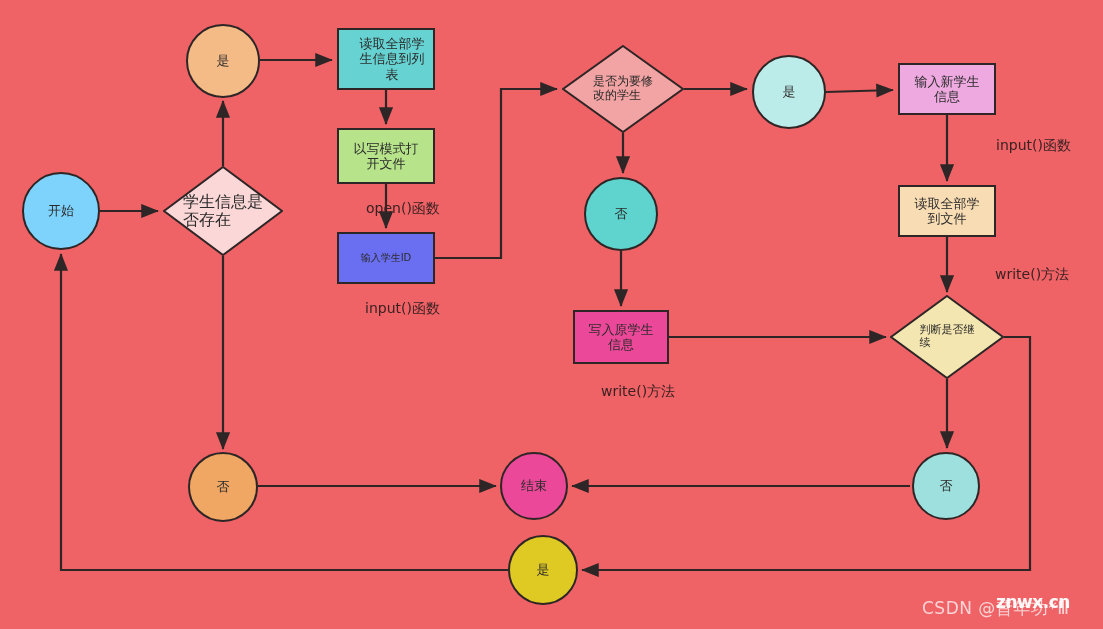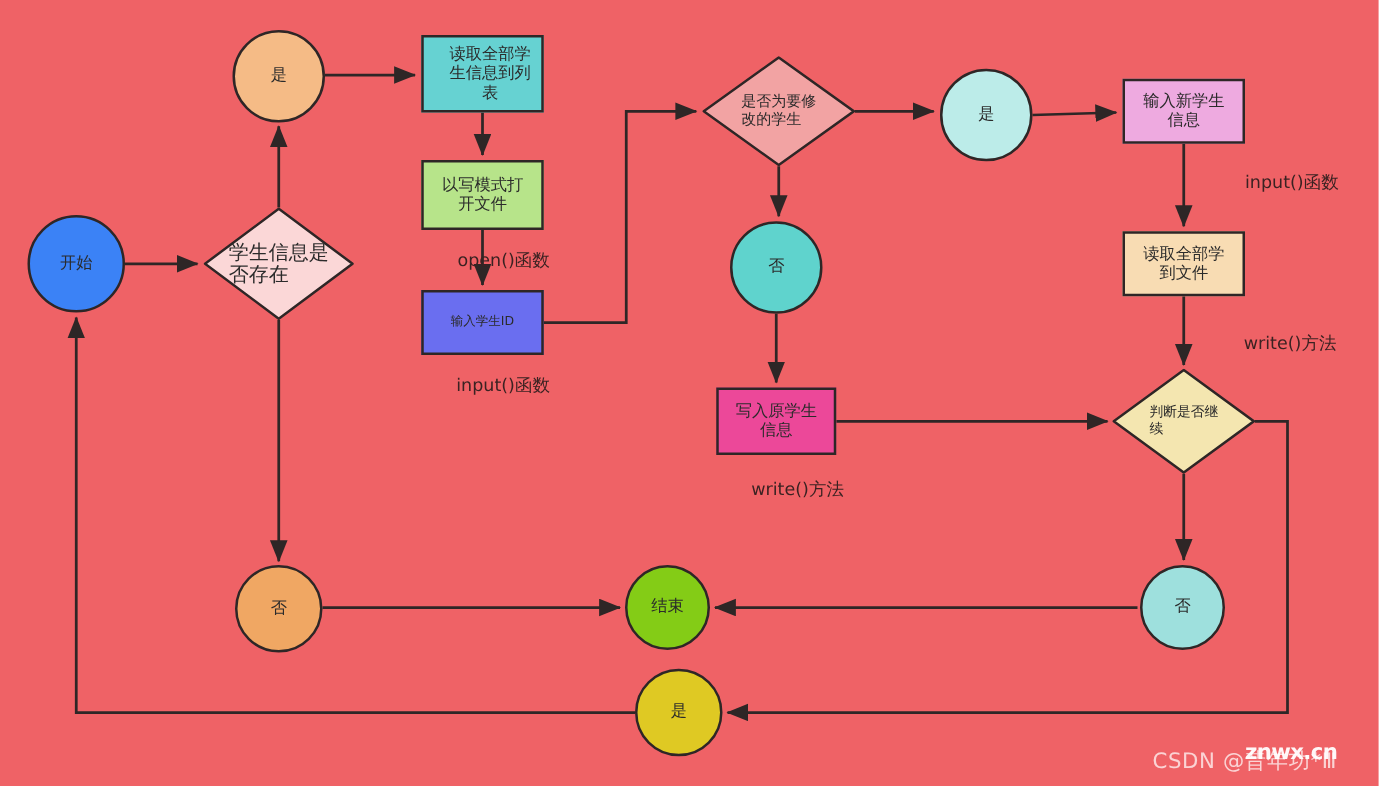--- a/index.html
+++ b/index.html
@@ -112,21 +112,21 @@
         <path d="M 669,337 L 886,337" fill="none" stroke="#2e2626" stroke-width="2.2" marker-end="url(#ah)"></path>
         <path d="M 947,379 L 947,448" fill="none" stroke="#2e2626" stroke-width="2.2" marker-end="url(#ah)"></path>
         <path d="M 1004,337 L 1030,337 L 1030,570 L 582,570" fill="none" stroke="#2e2626" stroke-width="2.2" marker-end="url(#ah)"></path>
         <path d="M 910,486 L 572,486" fill="none" stroke="#2e2626" stroke-width="2.2" marker-end="url(#ah)"></path>
         <path d="M 258,486 L 496,486" fill="none" stroke="#2e2626" stroke-width="2.2" marker-end="url(#ah)"></path>
         <path d="M 508,570 L 61,570 L 61,254" fill="none" stroke="#2e2626" stroke-width="2.2" marker-end="url(#ah)"></path>
       </g>
   </svg>
 
   <div id="node-layer">
-      <div class="node circle" style="left: 22px; top: 172px; width: 78px; height: 78px; background: #3b82f6;">
+      <div class="node circle" style="left: 22px; top: 172px; width: 78px; height: 78px; background: #7dd3fc;">
         <span class="lbl" style="font-size: 13px;">开始</span>
       </div>
       <div class="diamond-wrap" style="left: 163px; top: 166px; width: 120px; height: 90px;">
         <svg class="diamond-shape" viewBox="0 0 120 90" preserveAspectRatio="none">
           <polygon points="60,1 119,45 60,89 1,45" fill="#fbd7d7" stroke="#2e2626" stroke-width="2"></polygon>
         </svg>
         <span class="lbl" style="font-size: 16px;">学生信息是
 否存在</span>
       </div>
       <div class="node circle" style="left: 186px; top: 24px; width: 74px; height: 74px; background: rgb(245, 187, 134);">
@@ -175,21 +175,21 @@
         </svg>
         <span class="lbl" style="font-size: 11px;">判断是否继
 续</span>
       </div>
       <div class="node circle" style="left: 912px; top: 452px; width: 68px; height: 68px; background: rgb(158, 224, 221);">
         <span class="lbl" style="font-size: 13px;">否</span>
       </div>
       <div class="node circle" style="left: 188px; top: 452px; width: 70px; height: 70px; background: rgb(240, 167, 99);">
         <span class="lbl" style="font-size: 13px;">否</span>
       </div>
-      <div class="node circle" style="left: 500px; top: 452px; width: 68px; height: 68px; background: #84cc16;">
+      <div class="node circle" style="left: 500px; top: 452px; width: 68px; height: 68px; background: #ec4899;">
         <span class="lbl" style="font-size: 13px;">结束</span>
       </div>
       <div class="node circle" style="left: 508px; top: 535px; width: 70px; height: 70px; background: rgb(223, 201, 35);">
         <span class="lbl" style="font-size: 13px;">是</span>
       </div>
     </div>
   <div id="ann-layer">
       <div class="ann" style="left: 366px; top: 200px; font-size: 14px;">open()函数</div>
       <div class="ann" style="left: 365px; top: 300px; font-size: 14px;">input()函数</div>
       <div class="ann" style="left: 996px; top: 137px; font-size: 14px;">input()函数</div>

